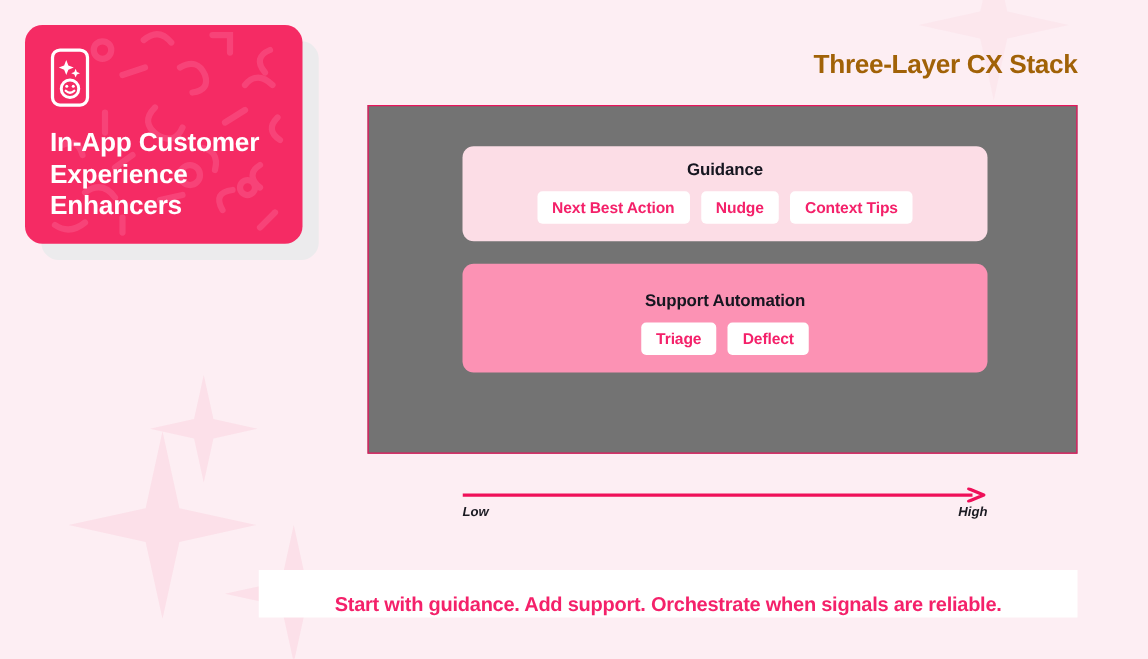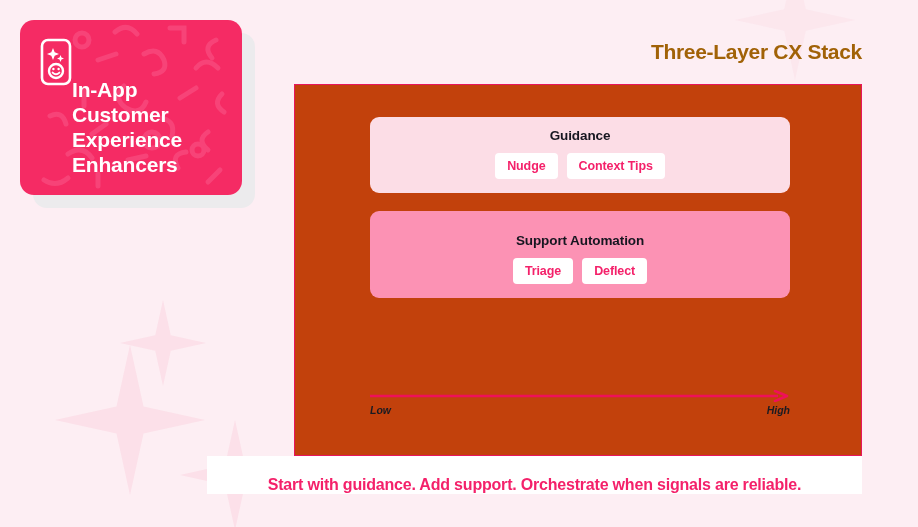--- a/index.html
+++ b/index.html
@@ -19,28 +19,28 @@
   .sp3{left:180px;top:420px;width:110px;height:110px;}
   .sp4{left:735px;top:-40px;width:120px;height:120px;opacity:.45;}
 
   
   .card-shadow{position:absolute;left:33px;top:33px;width:222px;height:175px;
     background:#ecebed;border-radius:14px;}
   .hero-card{position:absolute;left:20px;top:20px;width:222px;height:175px;
     background:#f52b64;border-radius:14px;overflow:hidden;}
   .hero-pattern{position:absolute;inset:0;opacity:.5;}
   .hero-inner{position:absolute;inset:0;padding:18px 20px;box-sizing:border-box;
-    display:flex;}
+    display:flex;flex-direction:column;}
   .phone-icon{width:32px;height:48px;flex:none;}
   .hero-title{margin-top:auto;color:#ffffff;font-size:21px;line-height:25px;
     font-weight:bold;letter-spacing:-.2px;}
 
   
-  .panel{position:absolute;left:294px;top:84px;width:568px;height:372px;
-    background:#c2410c;border:1.6px solid #e8155c;box-sizing:border-box;}
+  .panel{position:absolute;left:294px;top:84px;width:568px;height:279px;
+    background:#737373;border:1.6px solid #e8155c;box-sizing:border-box;}
   .panel-title{position:absolute;left:294px;top:40px;width:568px;text-align:right;
     font-size:21px;font-weight:bold;color:#a16207;letter-spacing:-.3px;}
 
   .layers{position:absolute;left:75px;top:32px;width:420px;}
   .layer{border-radius:9px;padding:11px 14px 14px;margin-bottom:18px;
     display:flex;flex-direction:column;align-items:center;box-sizing:border-box;}
   .layer-name{font-size:13.5px;font-weight:bold;margin-bottom:10px;letter-spacing:-.1px;}
   .chips{display:flex;gap:9px;justify-content:center;flex-wrap:nowrap;}
   .chip{background:#ffffff;color:#f4216a;font-size:12.5px;font-weight:bold;
     padding:6px 12px;border-radius:4px;white-space:nowrap;letter-spacing:-.1px;}
@@ -118,20 +118,21 @@
 
   <div class="panel-title">Three-Layer CX Stack</div>
 
   <div class="panel">
 
     <div class="layers">
 
       <div class="layer layer-1">
         <div class="layer-name">Guidance</div>
         <div class="chips">
+          <div class="chip">Next Best Action</div>
           <div class="chip">Nudge</div>
           <div class="chip">Context Tips</div>
         </div>
       </div>
 
       <div class="layer layer-2">
         <div class="layer-name">Support Automation</div>
         <div class="chips">
           <div class="chip">Triage</div>
           <div class="chip">Deflect</div>

